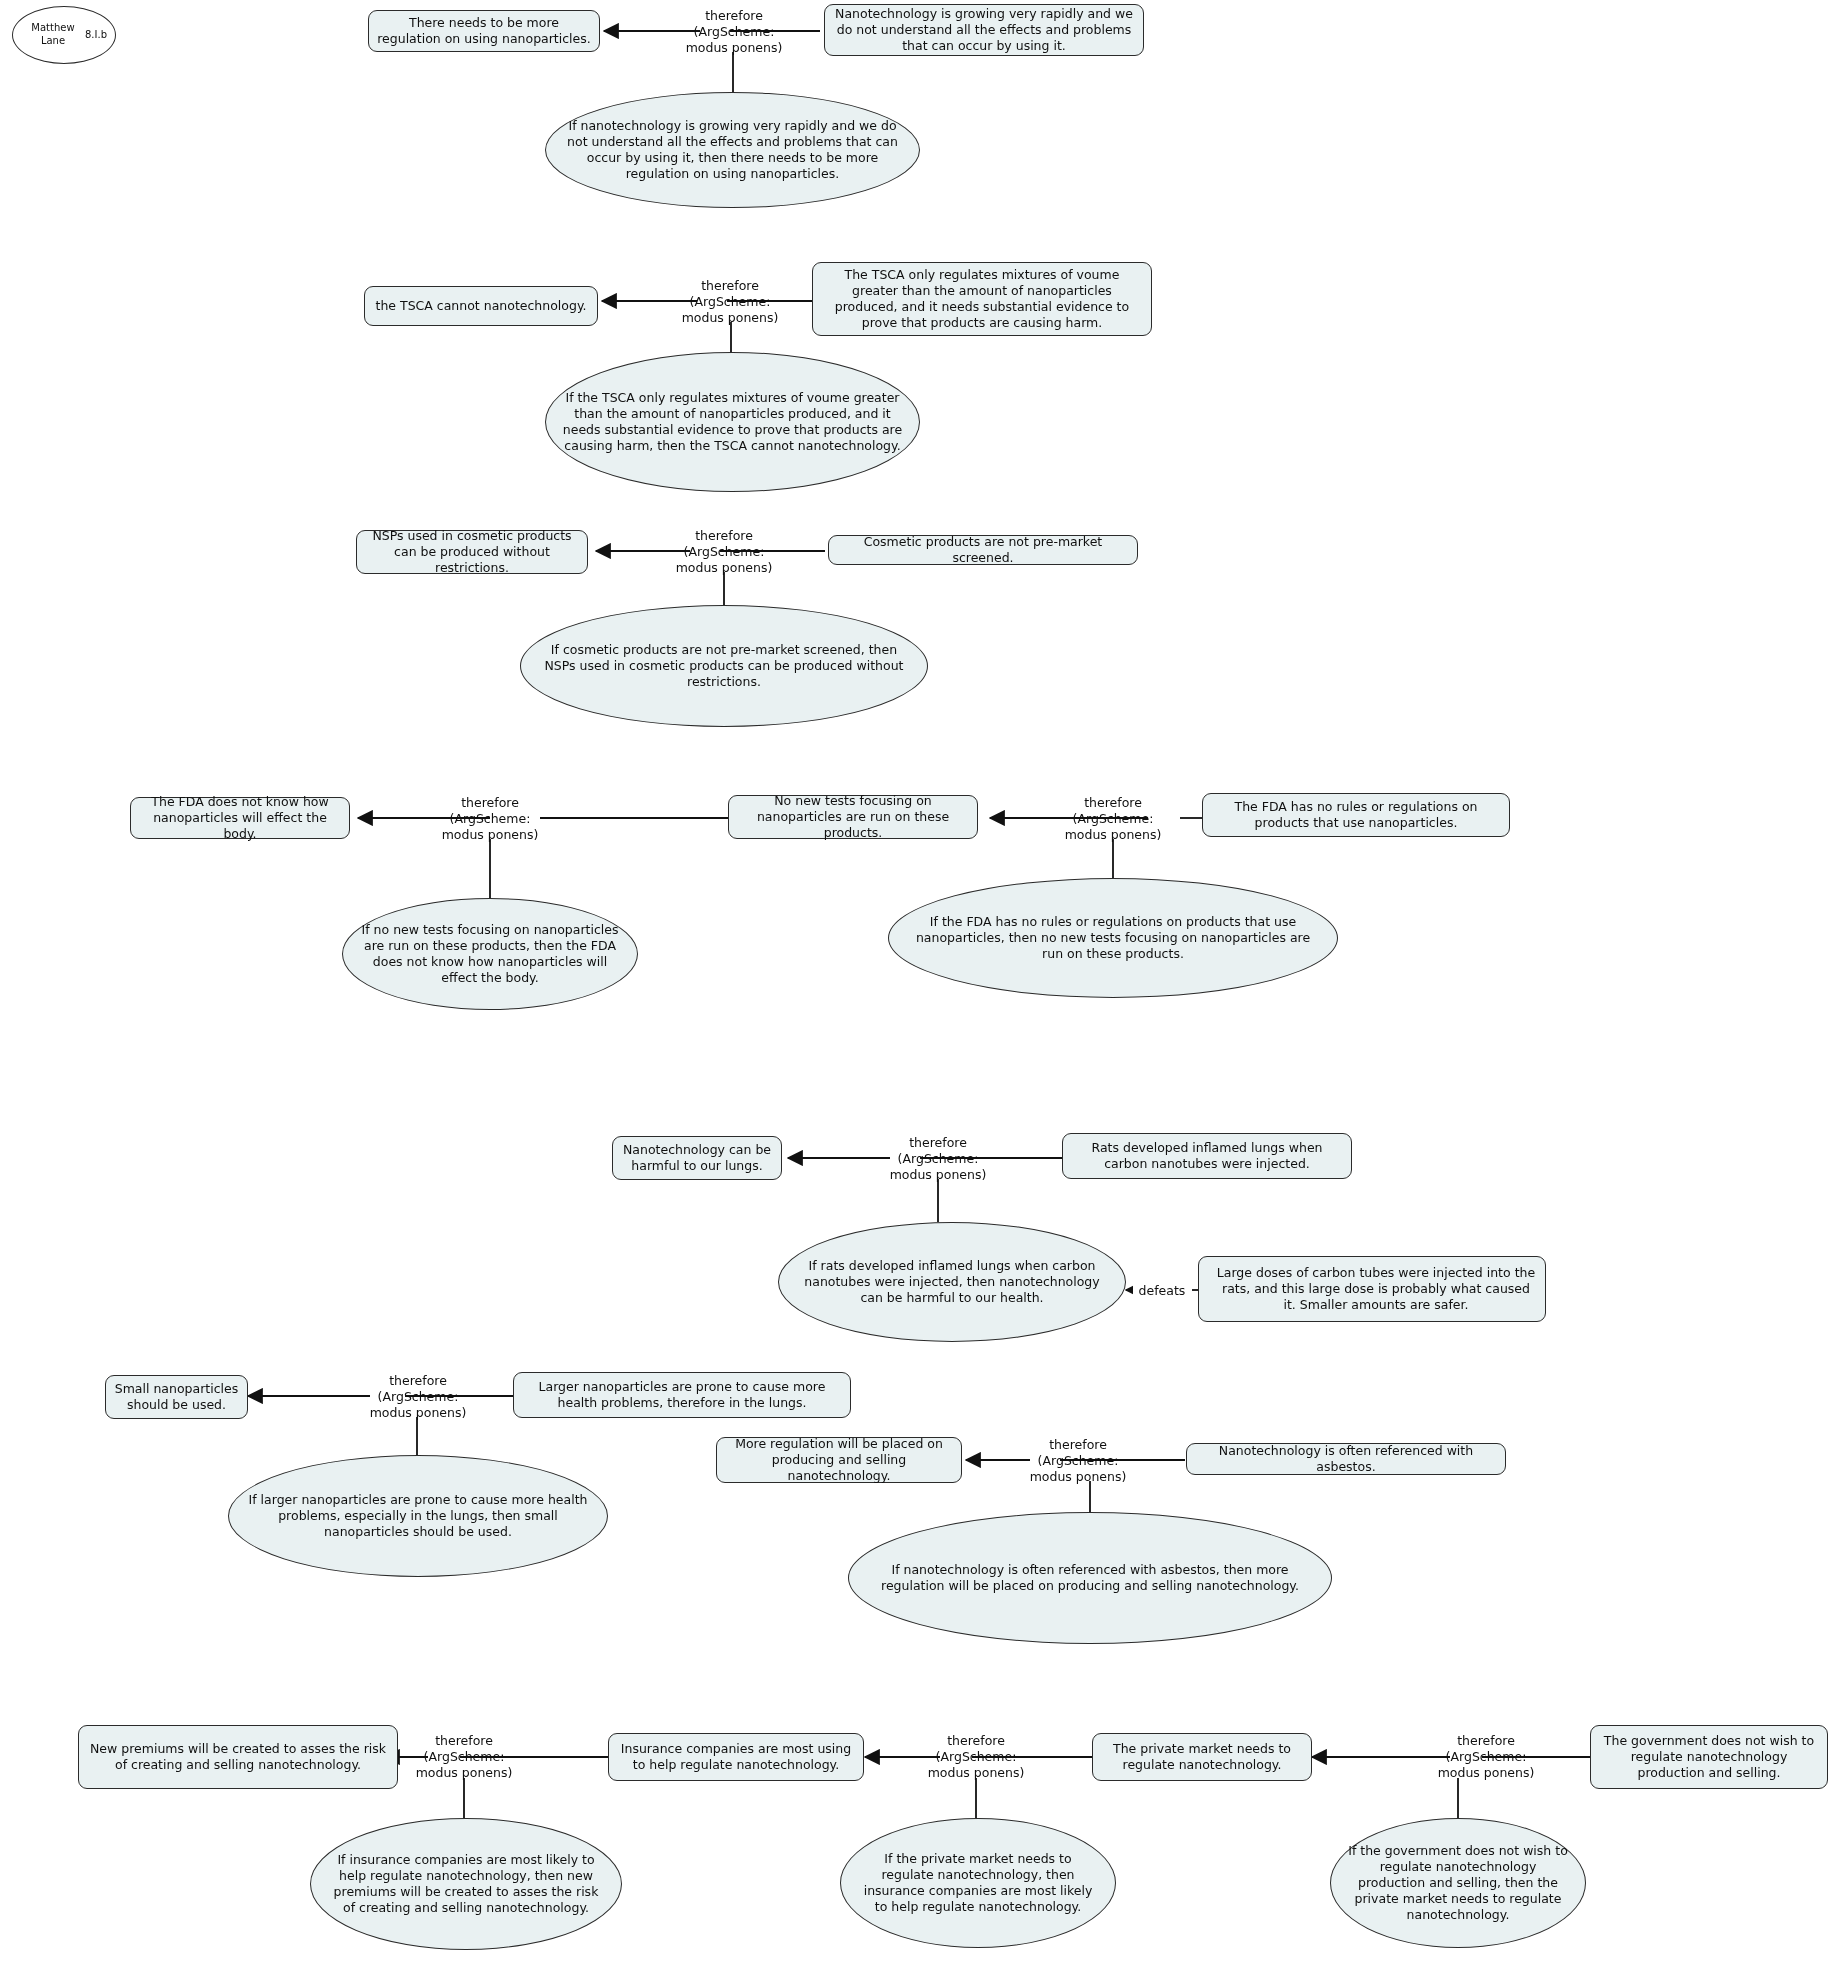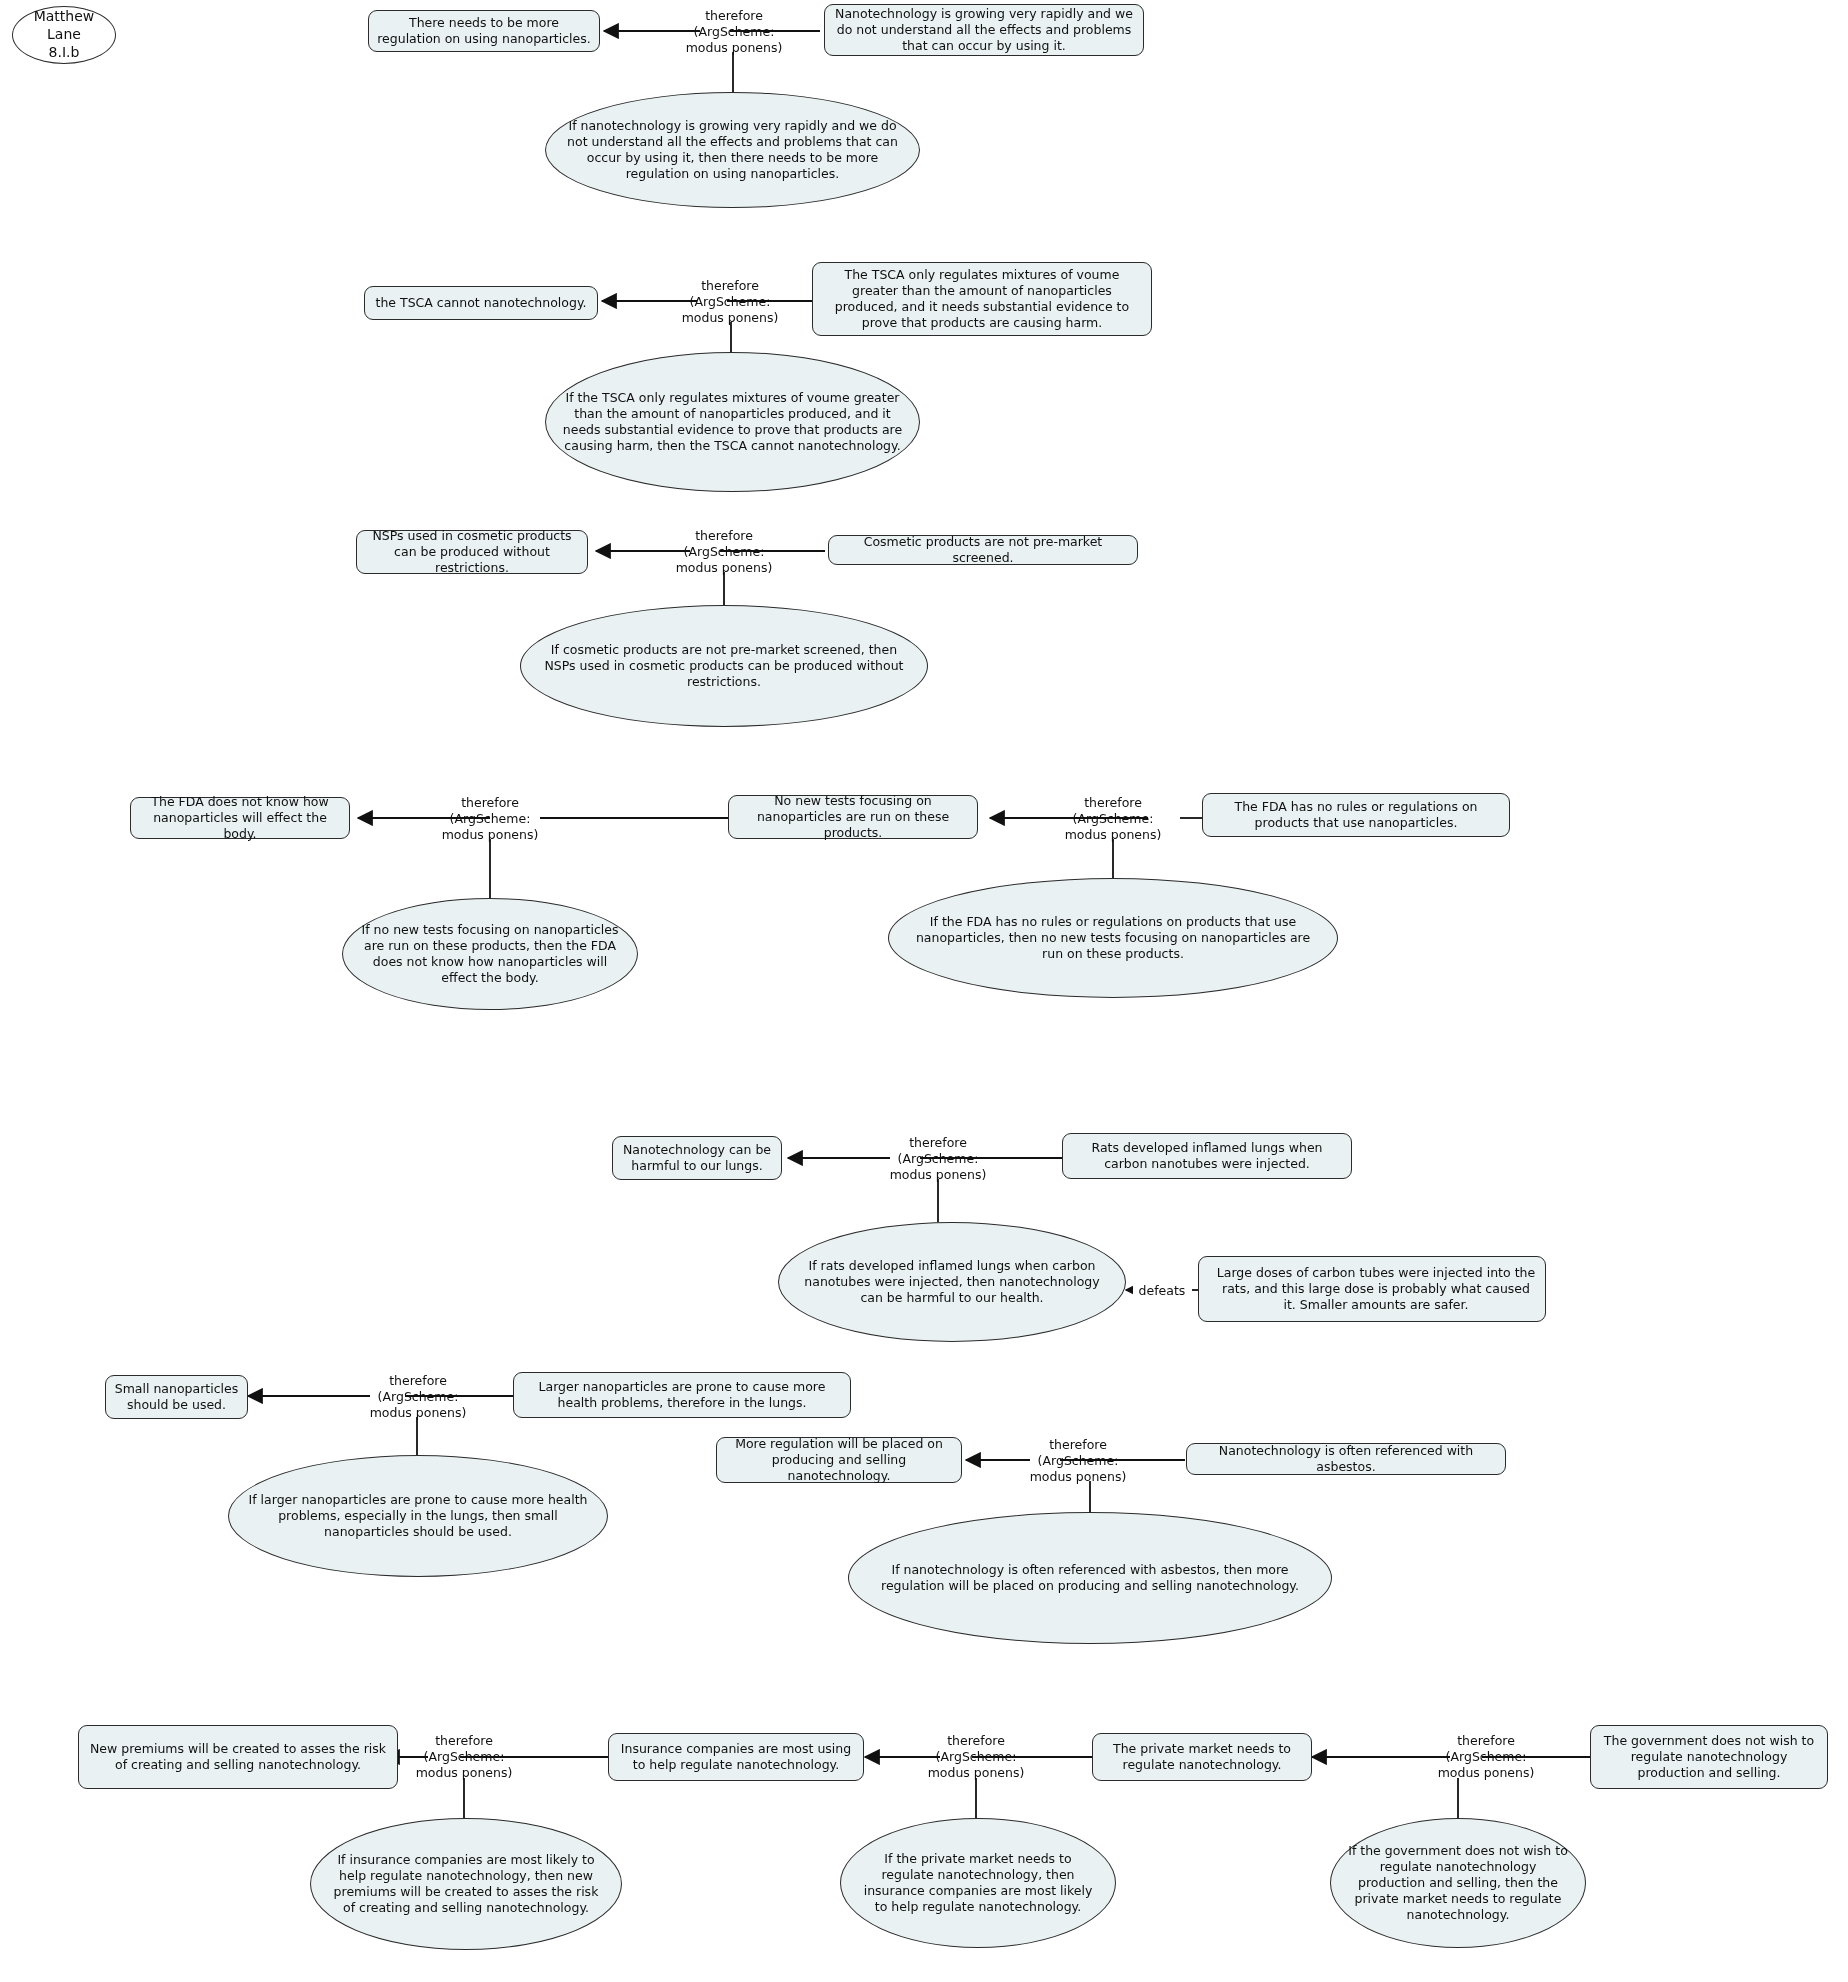--- a/index.html
+++ b/index.html
@@ -126,36 +126,36 @@
       <line x1="940" y1="1757" x2="865" y2="1757" marker-end="url(#arrow)"></line>
       <line x1="1095" y1="1757" x2="972" y2="1757"></line>
       <line x1="976" y1="1778" x2="976" y2="1818"></line>
 
       <line x1="1450" y1="1757" x2="1312" y2="1757" marker-end="url(#arrow)"></line>
       <line x1="1592" y1="1757" x2="1482" y2="1757"></line>
       <line x1="1458" y1="1778" x2="1458" y2="1818"></line>
     </g>
   </svg>
 
-  <div class="node author" style="left:12px; top:6px; width:104px; height:58px; font-size:14px; flex-direction:column;">
+  <div class="node author" style="left:12px; top:6px; width:104px; height:58px; font-size:10px; flex-direction:row;">
     <span>Matthew Lane</span>
     <span>8.I.b</span>
   </div>
 
   <div class="node prop" style="left:368px; top:10px; width:232px; height:42px; font-size:12.5px;">There needs to be more regulation on using nanoparticles.</div>
 
   <div class="scheme" style="left:676px; top:8px; width:116px; height:48px; font-size:12.5px;">therefore
 (ArgScheme:
 modus ponens)</div>
 
   <div class="node prop" style="left:824px; top:4px; width:320px; height:52px; font-size:12.5px;">Nanotechnology is growing very rapidly and we do not understand all the effects and problems that can occur by using it.</div>
 
   <div class="node ellipse" style="left:545px; top:92px; width:375px; height:116px; font-size:12.5px;">If nanotechnology is growing very rapidly and we do not understand all the effects and problems that can occur by using it, then there needs to be more regulation on using nanoparticles.</div>
 
-  <div class="node prop" style="left:364px; top:286px; width:234px; height:34px; font-size:12.5px;">the TSCA cannot nanotechnology.</div>
+  <div class="node prop" style="left:364px; top:286px; width:234px; height:40px; font-size:12.5px;">the TSCA cannot nanotechnology.</div>
 
   <div class="scheme" style="left:672px; top:278px; width:116px; height:48px; font-size:12.5px;">therefore
 (ArgScheme:
 modus ponens)</div>
 
   <div class="node prop" style="left:812px; top:262px; width:340px; height:74px; font-size:12.5px;">The TSCA only regulates mixtures of voume greater than the amount of nanoparticles produced, and it needs substantial evidence to prove that products are causing harm.</div>
 
   <div class="node ellipse" style="left:545px; top:352px; width:375px; height:140px; font-size:12.5px;">If the TSCA only regulates mixtures of voume greater than the amount of nanoparticles produced, and it needs substantial evidence to prove that products are causing harm, then the TSCA cannot nanotechnology.</div>
 
   <div class="node prop" style="left:356px; top:530px; width:232px; height:44px; font-size:12.5px;">NSPs used in cosmetic products can be produced without restrictions.</div>

